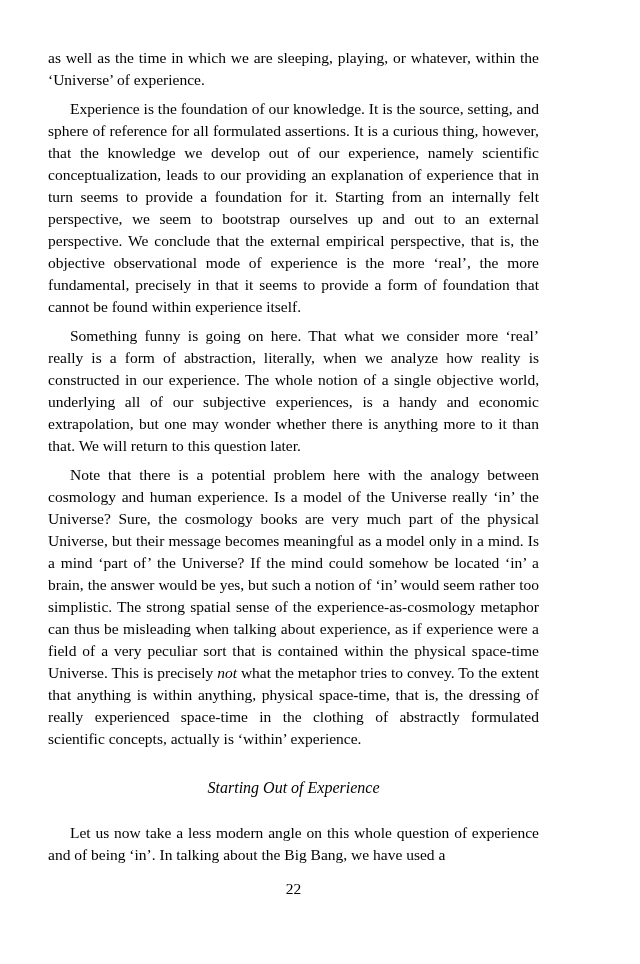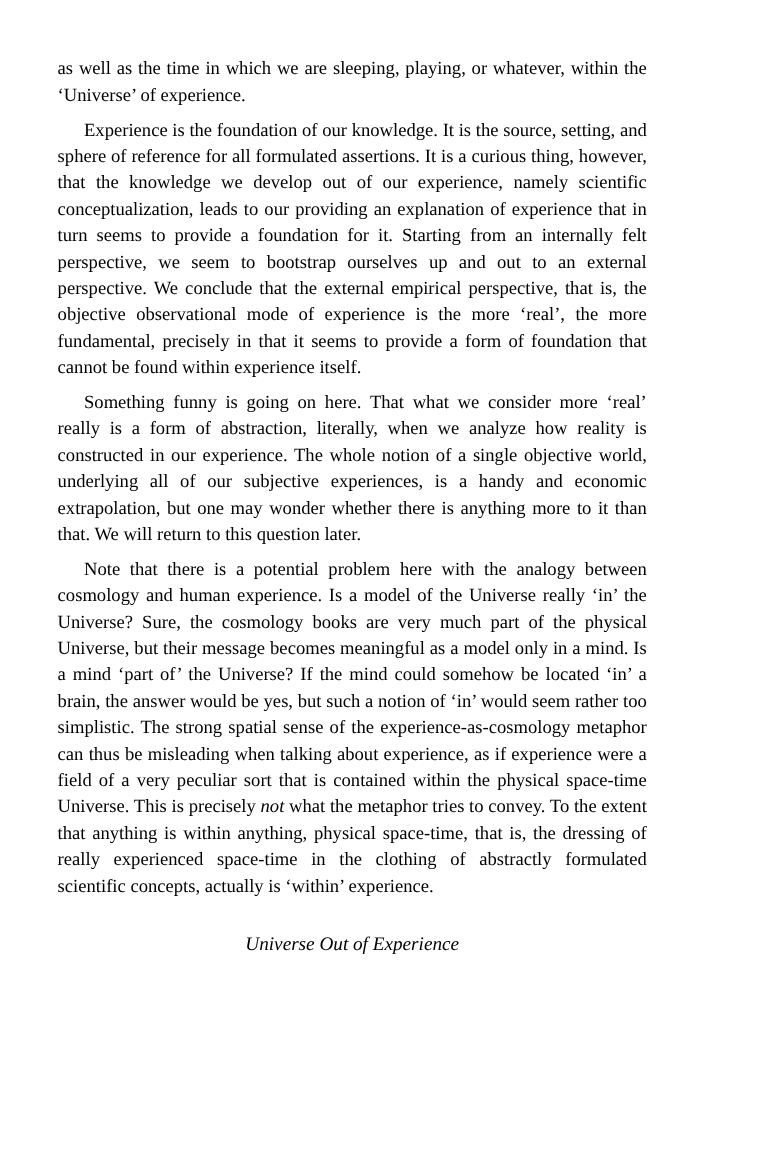--- a/index.html
+++ b/index.html
@@ -56,17 +56,19 @@
 <div class="page">
 
   <p class="noindent">as well as the time in which we are sleeping, playing, or whatever, within the ‘Universe’ of experience.</p>
 
   <p>Experience is the foundation of our knowledge. It is the source, setting, and sphere of reference for all formulated assertions. It is a curious thing, however, that the knowledge we develop out of our experience, namely scientific conceptualization, leads to our providing an explanation of experience that in turn seems to provide a foundation for it. Starting from an internally felt perspective, we seem to bootstrap ourselves up and out to an external perspective. We conclude that the external empirical perspective, that is, the objective observational mode of experience is the more ‘real’, the more fundamental, precisely in that it seems to provide a form of foundation that cannot be found within experience itself.</p>
 
   <p>Something funny is going on here. That what we consider more ‘real’ really is a form of abstraction, literally, when we analyze how reality is constructed in our experience. The whole notion of a single objective world, underlying all of our subjective experiences, is a handy and economic extrapolation, but one may wonder whether there is anything more to it than that. We will return to this question later.</p>
 
   <p><span>Note that there is a potential problem here with the analogy between cosmology and human experience. Is a model of the Universe really ‘in’ the Universe? Sure, the cosmology books are very much part of the physical Universe, but their message becomes meaningful as a model only in a mind. Is a mind ‘part of’ the Universe? If the mind could somehow be located ‘in’ a brain, the answer would be yes, but such a notion of ‘in’ would seem rather too simplistic. The strong spatial sense of the experience-as-cosmology metaphor can thus be misleading when talking about experience, as if experience were a field of a very peculiar sort that is contained within the physical space-time Universe. This is precisely </span><em class="italic-word">not</em><span> what the metaphor tries to convey. To the extent that anything is within anything, physical space-time, that is, the dressing of really experienced space-time in the clothing of abstractly formulated scientific concepts, actually is ‘within’ experience.</span></p>
 
-  <h2 class="section-heading">Universe Out of Experience</h2>
+  <h2 class="section-heading">Starting Out of Experience</h2>
 
+  <p>Let us now take a less modern angle on this whole question of experience and of being ‘in’. In talking about the Big Bang, we have used a</p>
 
+  <div class="page-number">22</div>
 
 </div>
 
 </body></html>

